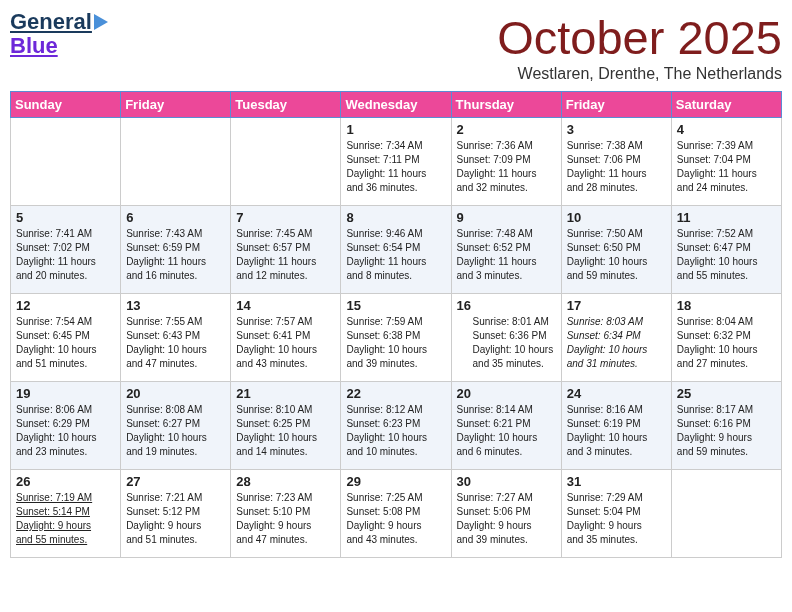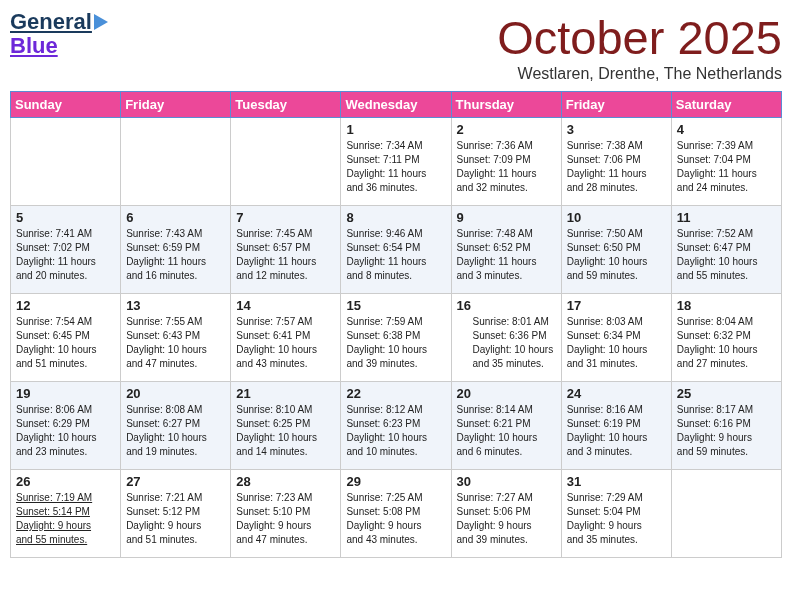--- a/index.html
+++ b/index.html
@@ -244,21 +244,21 @@
         </td>
         <td>
           <div class="day-num">16</div>
           <div class="day-info" style="white-space: pre-line; margin-left: 16px;">Sunrise: 8:01 AM
 Sunset: 6:36 PM
 Daylight: 10 hours
 and 35 minutes.</div>
         </td>
         <td>
           <div class="day-num">17</div>
-          <div class="day-info" style="white-space: pre-line;">Sunrise: 8:03 AM
+          <div class="day-info" style="white-space: pre-line; font-style: italic;">Sunrise: 8:03 AM
 Sunset: 6:34 PM
 Daylight: 10 hours
 and 31 minutes.</div>
         </td>
         <td>
           <div class="day-num">18</div>
           <div class="day-info" style="white-space: pre-line;">Sunrise: 8:04 AM
 Sunset: 6:32 PM
 Daylight: 10 hours
 and 27 minutes.</div>

